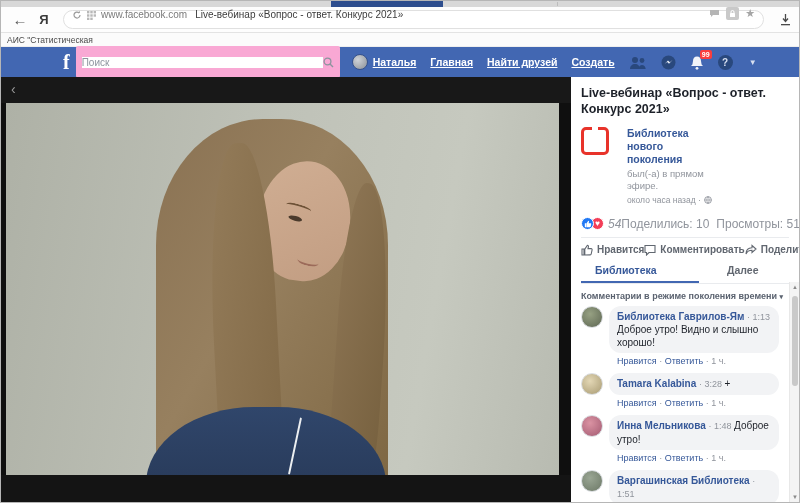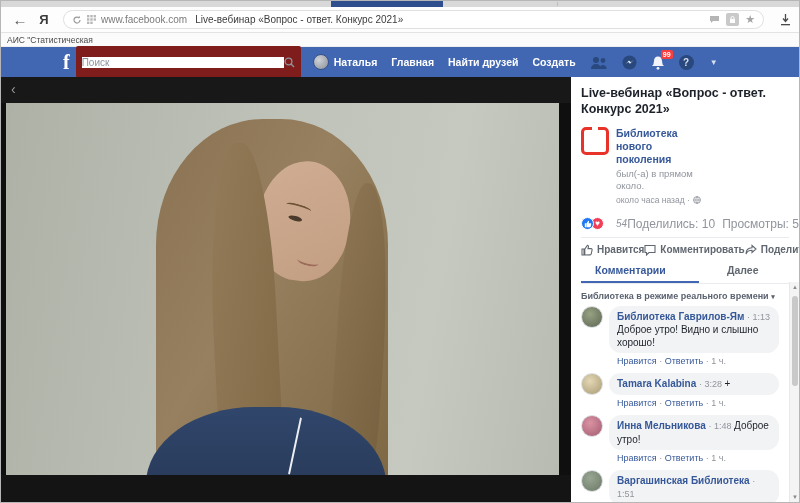--- a/index.html
+++ b/index.html
@@ -8,42 +8,42 @@
   .window { width: 800px; height: 503px; border: 1px solid #b6b6b6; display: flex; flex-direction: column; }
 
   
   .tabstrip { height: 6px; background: #d8d8d8; position: relative; flex: 0 0 auto; }
   .tabstrip .active-tab { position: absolute; left: 330px; top: 0; width: 112px; height: 6px; background: #2e4e8e; }
   .tabstrip .tab-divider { position: absolute; left: 556px; top: 1px; width: 1px; height: 4px; background: #bdbdbd; }
 
   .toolbar { height: 26px; background: #fdfdfd; border-bottom: 1px solid #e3e3e3; display: flex; align-items: center; padding: 0 8px; flex: 0 0 auto; }
   .back-btn { color: #555; font-size: 15px; width: 22px; text-align: center; cursor: default; }
   .ya-logo { color: #3a3a3a; font-weight: bold; font-size: 13px; width: 26px; text-align: center; }
-  .addressbar { flex: 1; height: 19px; background: #fff; border: 1px solid #e0e0e0; border-radius: 10px; display: flex; align-items: center; padding: 0 8px; margin: 0 6px; }
+  .addressbar { flex: 1; height: 19px; background: #fff; border: 1px solid #e0e0e0; border-radius: 10px; display: flex; align-items: flex-end; padding: 8px 8px; margin: 0 6px; }
   .addressbar .ico { margin-right: 5px; display: inline-flex; }
   .url-text { color: #7a7a7a; font-size: 10px; margin-right: 8px; white-space: nowrap; }
   .title-text { color: #3c3c3c; font-size: 10px; white-space: nowrap; overflow: hidden; flex: 1; }
   .addr-right { display: flex; align-items: center; gap: 6px; }
   .lock-badge { width: 13px; height: 13px; background: #c9c9c9; border-radius: 2px; display: flex; align-items: center; justify-content: center; }
   .star-ico { color: #a5a5a5; font-size: 11px; }
   .dl-ico { margin-left: 10px; display: inline-flex; }
 
   .bookmarksbar { height: 14px; background: #fbfbfb; border-bottom: 1px solid #eee; display: flex; align-items: center; padding: 0 6px; flex: 0 0 auto; }
   .bookmark { color: #4a4a4a; font-size: 8.5px; white-space: nowrap; }
 
   
   .fb-navbar { height: 30px; background: #4267b2; display: flex; align-items: center; padding-left: 62px; flex: 0 0 auto; }
   .fb-logo { color: #fff; font-weight: bold; font-size: 20px; font-family: "Liberation Serif", serif; margin-right: 6px; line-height: 24px; }
-  .fb-search { width: 225px; height: 20px; background: #7f1d1d; border: none; border-radius: 2px; display: flex; align-items: center; padding: 16px 6px; }
+  .fb-search { width: 264px; height: 20px; background: #f9a8d4; border: none; border-radius: 2px; display: flex; align-items: center; padding: 16px 6px; }
   .fb-search input { border: none; outline: none; flex: 1; font-size: 10px; color: #333; font-family: "Liberation Sans", sans-serif; }
   .fb-search input::placeholder { color: #8d949e; }
   .nav-right { display: flex; align-items: center; margin-left: 12px; gap: 14px; }
   .nav-profile { display: flex; align-items: center; gap: 5px; }
   .nav-avatar { width: 16px; height: 16px; border-radius: 50%; background: radial-gradient(circle at 35% 35%, #cfd3d8, #8a8f96); border: 1px solid #36528c; }
-  .nav-link { color: #fff; font-size: 10.5px; font-weight: bold; white-space: nowrap; cursor: default; }
+  .nav-link { color: #fff; font-size: 10.5px; font-weight: bold; white-space: nowrap; cursor: default; text-decoration: underline; }
   .jewel { position: relative; display: inline-flex; }
   .badge { position: absolute; top: -5px; right: -8px; background: #fa3e3e; color: #fff; font-size: 7px; font-weight: bold; border-radius: 2px; padding: 0 2px; line-height: 9px; }
   .help-circle { width: 15px; height: 15px; border-radius: 50%; background: #29487d; color: #d7dff0; font-size: 10px; font-weight: bold; display: flex; align-items: center; justify-content: center; }
   .caret { color: #d7dff0; font-size: 8px; margin-left: 2px; }
 
   
   .main { flex: 1; display: flex; overflow: hidden; }
 
   .video-pane { width: 570px; background: #0f0f0f; position: relative; flex: 0 0 auto; }
   .video-topbar { position: absolute; top: 0; left: 0; right: 0; height: 26px; background: #181818; z-index: 5; }
@@ -59,34 +59,34 @@
   .body-torso { position: absolute; left: 140px; bottom: -18px; width: 240px; height: 86px; background: linear-gradient(180deg, #30466b, #283a59); border-radius: 45% 45% 0 0 / 90% 90% 0 0; }
   .wire { position: absolute; left: 288px; bottom: 0; width: 2px; height: 58px; background: #eceff1; transform: rotate(12deg); border-radius: 2px; }
   .video-bottombar { position: absolute; bottom: 0; left: 0; right: 0; height: 27px; background: #141414; z-index: 5; }
 
   
   .sidebar { flex: 1; background: #fff; position: relative; padding: 8px 10px 0 10px; overflow: hidden; }
   .video-title { font-size: 12.5px; font-weight: bold; color: #1d2129; line-height: 1.3; }
   .page-row { display: flex; margin-top: 9px; }
   .page-logo { width: 28px; height: 28px; border: 3px solid #e8332a; border-radius: 5px; background: #fff; position: relative; flex: 0 0 auto; }
   .page-logo::after { content: ""; position: absolute; left: 8px; top: -3px; width: 6px; height: 9px; background: #fff; }
-  .page-info { margin-left: 7px; width: 86px; }
+  .page-info { margin-left: 18px; width: 86px; }
   .page-name { color: #365899; font-weight: bold; font-size: 10.5px; line-height: 1.25; }
   .page-status { color: #90949c; font-size: 9.5px; line-height: 1.3; margin-top: 2px; }
   .page-time { color: #90949c; font-size: 8.5px; margin-top: 2px; display: flex; align-items: center; gap: 3px; }
   .page-actions { display: flex; align-items: flex-start; gap: 4px; margin-left: 2px; }
   .btn-follow { display: flex; align-items: center; gap: 4px; background: #f5f6f7; border: 1px solid #ccd0d5; border-radius: 2px; height: 20px; padding: 0 6px; font-size: 10px; font-weight: bold; color: #4b4f56; white-space: nowrap; }
   .btn-bell { display: flex; align-items: center; justify-content: center; background: #f5f6f7; border: 1px solid #ccd0d5; border-radius: 2px; height: 20px; width: 22px; }
 
   .stats-row { display: flex; align-items: center; margin-top: 12px; padding-bottom: 6px; border-bottom: 1px solid #e9ebee; }
   .reaction-icons { display: flex; align-items: center; }
   .rx { width: 13px; height: 13px; border-radius: 50%; display: flex; align-items: center; justify-content: center; border: 1px solid #fff; }
   .rx.like { background: #2078f4; z-index: 2; }
   .rx.love { background: #f33e58; margin-left: -3px; color: #fff; font-size: 8px; }
-  .rx-count { color: #90949c; font-size: 10px; margin-left: 12px; font-style: italic; }
+  .rx-count { color: #90949c; font-size: 12px; margin-left: 4px; font-style: italic; }
   .stats-right { margin-left: auto; display: flex; gap: 7px; color: #90949c; font-size: 12px; white-space: nowrap; }
 
   .action-row { display: flex; align-items: center; justify-content: space-between; padding: 6px 0 5px 0; }
   .action-btn { display: flex; align-items: center; gap: 4px; color: #616770; font-size: 10px; font-weight: bold; white-space: nowrap; }
 
   .tabs-row { display: flex; border-bottom: 1px solid #e9ebee; }
   .tab { font-size: 10.5px; font-weight: bold; padding: 3px 0 5px 0; }
   .tab.active { color: #365899; border-bottom: 2px solid #4267b2; width: 118px; padding-left: 14px; }
   .tab.inactive { color: #616770; padding-left: 28px; }
 
@@ -243,21 +243,21 @@
       <div class="video-bottombar"></div>
     </div>
 
     <div class="sidebar">
       <div class="video-title">Live-вебинар «Вопрос - ответ. Конкурс 2021»</div>
 
       <div class="page-row">
         <div class="page-logo"></div>
         <div class="page-info">
           <div class="page-name">Библиотека нового поколения</div>
-          <div class="page-status">был(-а) в прямом около.</div>
+          <div class="page-status">был(-а) в прямом эфире.</div>
           <div class="page-time">
             <span>около часа назад ·</span>
             <span>
               <svg width="8" height="8" viewBox="0 0 8 8">
                   <circle cx="4" cy="4" r="3.4" stroke="#90949c" fill="none" stroke-width="0.9"></circle>
                   <path d="M0.6 4h6.8M4 0.6c-1.6 1.8-1.6 5 0 6.8 1.6-1.8 1.6-5 0-6.8z" stroke="#90949c" fill="none" stroke-width="0.7"></path>
                 </svg>
             </span>
           </div>
         </div>
@@ -294,26 +294,26 @@
         </span>
         <span class="action-btn">
           <svg width="12" height="12" viewBox="0 0 12 12">
               <path d="M7 1.5 11 5 7 8.5V6.3C3.8 6.3 2 7.6 1 10c0-3.6 2.2-6 6-6.2z" fill="none" stroke="#616770" stroke-width="1.1"></path>
             </svg>
           <span>Поделиться</span>
         </span>
       </div>
 
       <div class="tabs-row">
-        <span class="tab active">Комментарии</span>
+        <span class="tab active">Библиотека</span>
         <span class="tab inactive">Далее</span>
       </div>
 
       <div class="comments-header">
-        <span>Библиотека в режиме реального времени</span>
+        <span>Комментарии в режиме поколения времени</span>
         <span class="hdr-caret">▾</span>
       </div>
 
       <div id="comments-list">
   <div class="comment">
     <div class="c-avatar av0"></div>
     <div class="c-main">
       <div class="c-bubble">
         <span class="c-author">Библиотека Гаврилов-Ям</span>
         <span class="c-time"> · 1:13 </span>

